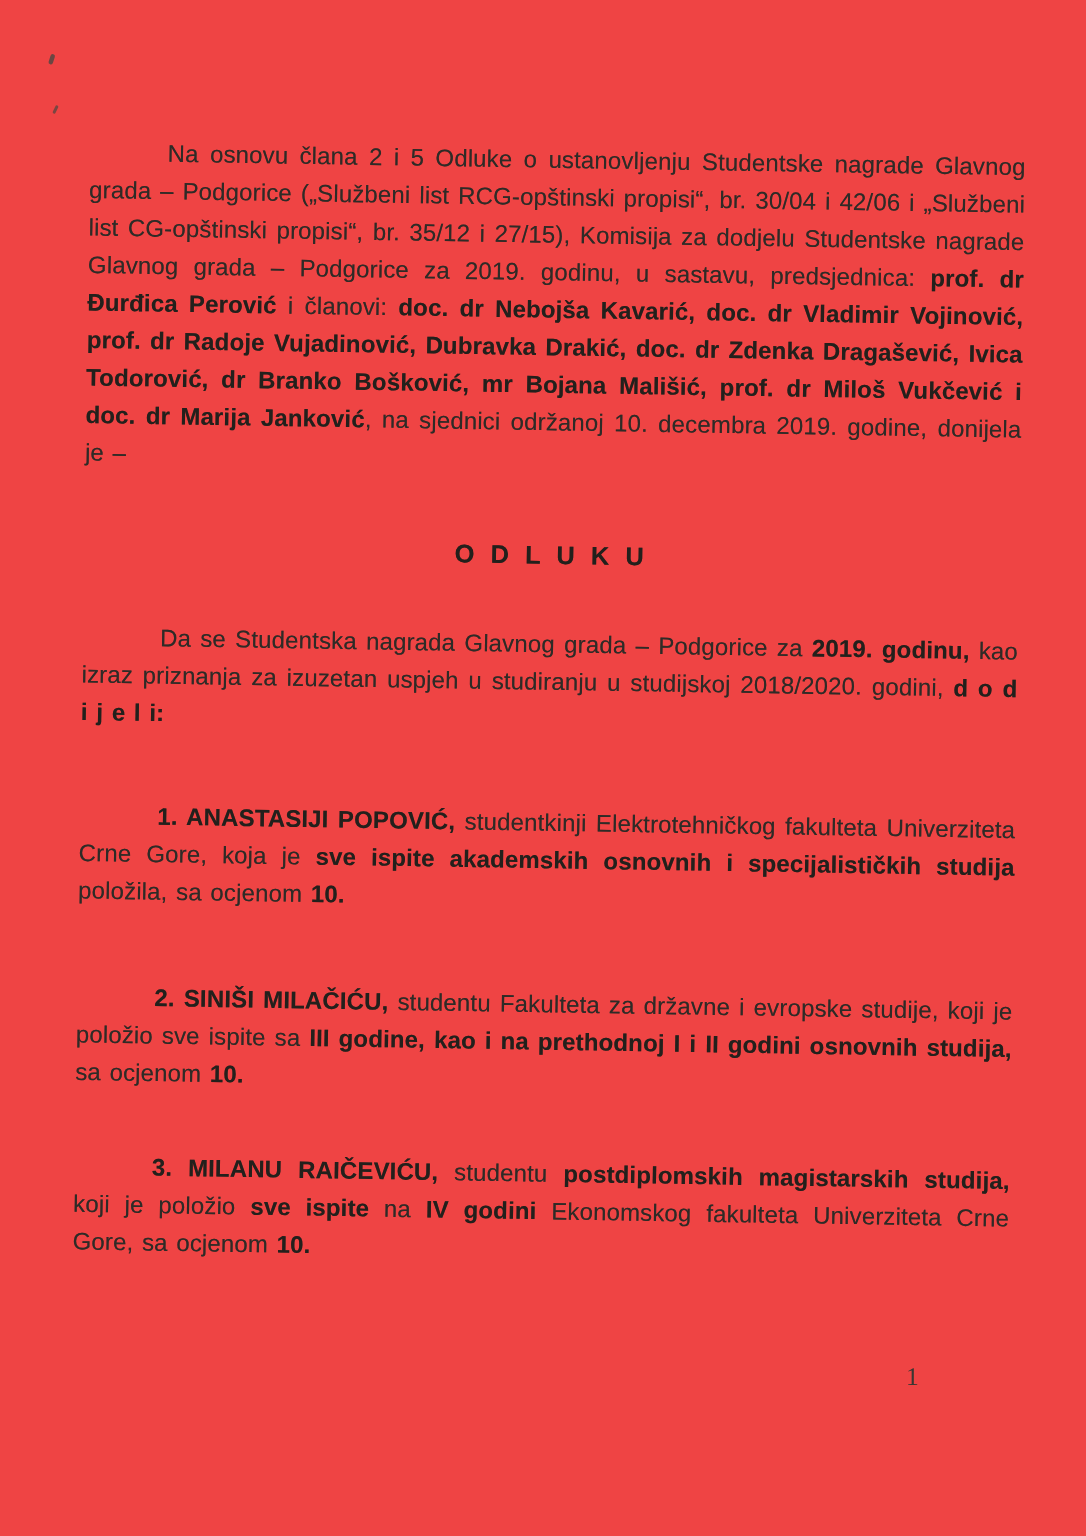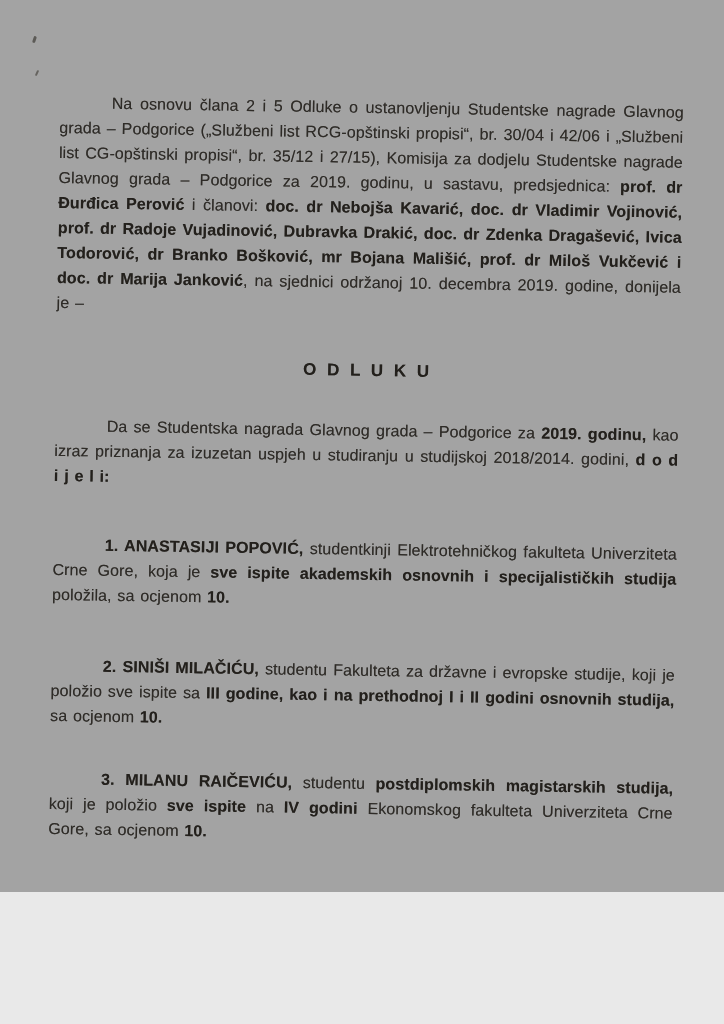--- a/index.html
+++ b/index.html
@@ -4,23 +4,23 @@
 <title>Odluka o dodjeli Studentske nagrade</title>
 <style>
   html, body {
     margin: 0;
     padding: 0;
     background: #e9e9e9;
   }
   .page {
     position: relative;
     width: 724px;
-    height: 892px;
+    height: 1024px;
     margin: 0 auto;
-    background: #a3a3a3;
+    background: #ef4444;
     overflow: hidden;
     font-family: "Liberation Sans", "DejaVu Sans", sans-serif;
     color: #2e2b27;
   }
   .content {
     position: absolute;
     left: 60px;
     top: 90px;
     width: 624px;
     transform: rotate(0.9deg);
@@ -76,21 +76,21 @@
 
   <span class="speck speck-1"></span>
   <span class="speck speck-2"></span>
 
   <div class="content">
 
     <p class="para indent p-intro"><span class="r">Na osnovu člana 2 i 5 Odluke o ustanovljenju Studentske nagrade Glavnog grada – Podgorice („Službeni list RCG-opštinski propisi“, br. 30/04 i 42/06 i „Službeni list CG-opštinski propisi“, br. 35/12 i 27/15), Komisija za dodjelu Studentske nagrade Glavnog grada – Podgorice za 2019. godinu, u sastavu, predsjednica: </span><span class="b">prof. dr Đurđica Perović</span><span class="r"> i članovi: </span><span class="b">doc. dr Nebojša Kavarić, doc. dr Vladimir Vojinović, prof. dr Radoje Vujadinović, Dubravka Drakić, doc. dr Zdenka Dragašević, Ivica Todorović, dr Branko Bošković, mr Bojana Mališić, prof. dr Miloš Vukčević i doc. dr Marija Janković</span><span class="r">, na sjednici održanoj 10. decembra 2019. godine, donijela je –</span></p>
 
     <h2 class="title">O D L U K U</h2>
 
-    <p class="para indent p-preamble"><span class="r">Da se Studentska nagrada Glavnog grada – Podgorice za </span><span class="b">2019. godinu,</span><span class="r"> kao izraz priznanja za izuzetan uspjeh u studiranju u studijskoj 2018/2014. godini, </span><span class="b">d o d i j e l i:</span></p>
+    <p class="para indent p-preamble"><span class="r">Da se Studentska nagrada Glavnog grada – Podgorice za </span><span class="b">2019. godinu,</span><span class="r"> kao izraz priznanja za izuzetan uspjeh u studiranju u studijskoj 2018/2020. godini, </span><span class="b">d o d i j e l i:</span></p>
 
     <p class="para indent p-item-1"><span class="b">1. ANASTASIJI POPOVIĆ,</span><span class="r"> studentkinji Elektrotehničkog fakulteta Univerziteta Crne Gore, koja je </span><span class="b">sve ispite akademskih osnovnih i specijalističkih studija</span><span class="r"> položila, sa ocjenom </span><span class="b">10.</span></p>
 
     <p class="para indent p-item-2"><span class="b">2. SINIŠI MILAČIĆU,</span><span class="r"> studentu Fakulteta za državne i evropske studije, koji je položio sve ispite sa </span><span class="b">III godine, kao i na prethodnoj I i II godini osnovnih studija,</span><span class="r"> sa ocjenom </span><span class="b">10.</span></p>
 
     <p class="para indent p-item-3"><span class="b">3. MILANU RAIČEVIĆU,</span><span class="r"> studentu </span><span class="b">postdiplomskih magistarskih studija,</span><span class="r"> koji je položio </span><span class="b">sve ispite</span><span class="r"> na </span><span class="b">IV godini</span><span class="r"> Ekonomskog fakulteta Univerziteta Crne Gore, sa ocjenom </span><span class="b">10.</span></p>
 
   </div>
 
   <div class="page-number">1</div>

